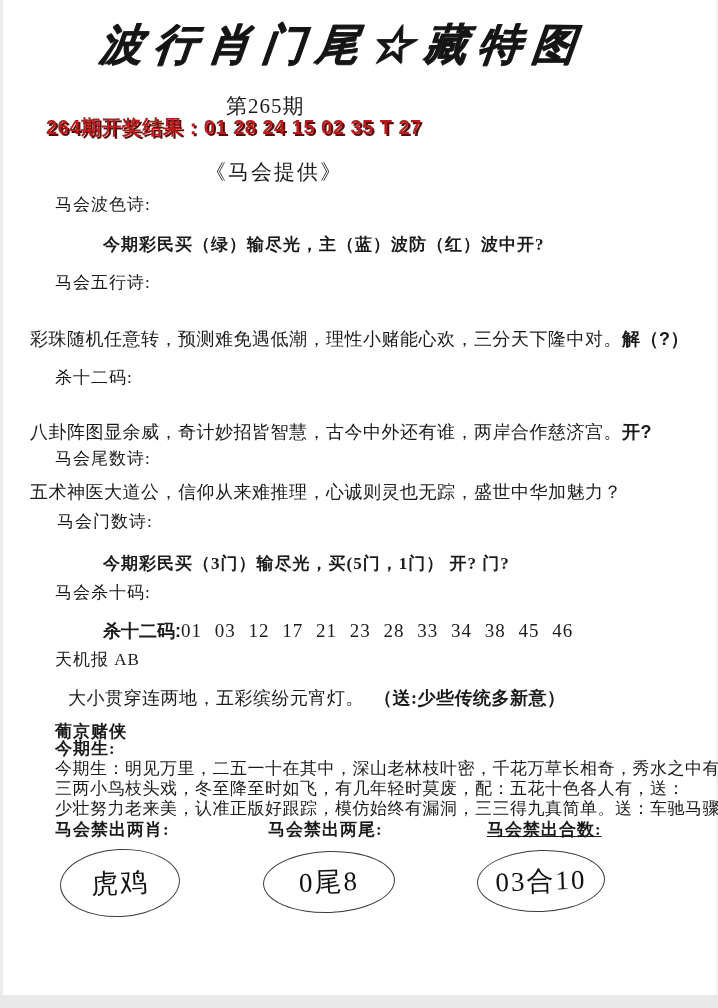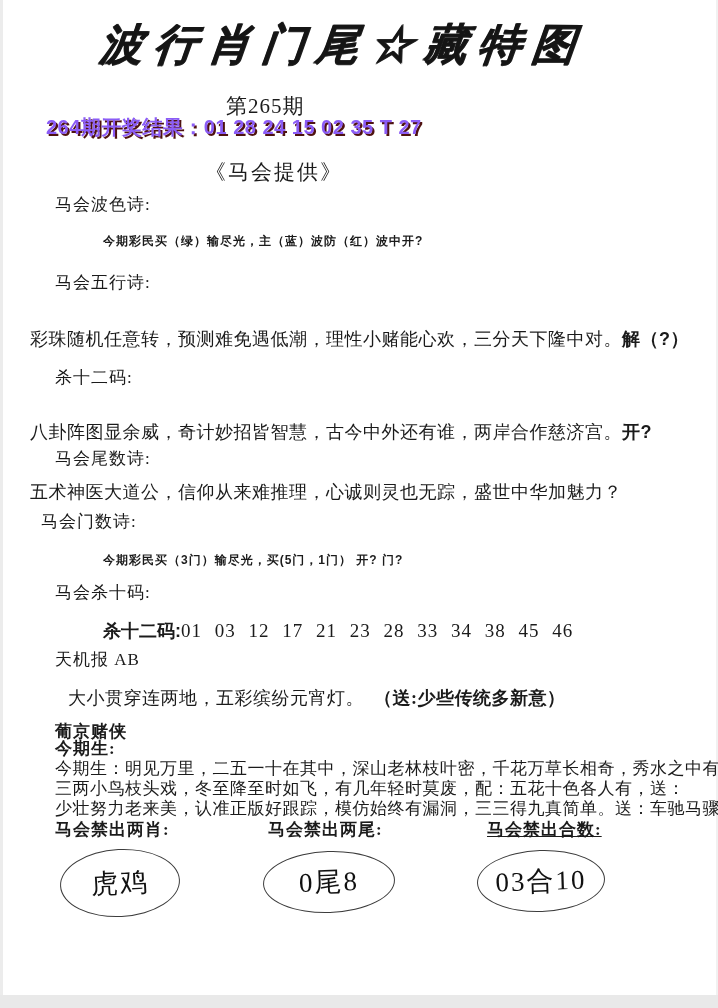--- a/index.html
+++ b/index.html
@@ -22,31 +22,31 @@
     transform:skewX(-6deg);
     color:#151515;
     text-shadow:1px 0 0 #222, 0 1px 0 #333;
     font-family:"Liberation Serif","DejaVu Serif",serif;
   }
   .issue{left:226px;top:92px;font-size:21px;letter-spacing:1px;}
   .result{
     left:46px;top:114px;
     font-size:20px;font-weight:bold;
     font-family:"Liberation Sans","DejaVu Sans",sans-serif;
-    color:#8b5cf6;
+    color:#b91c1c;
     text-shadow:2px 2px 0 #4e1210;
     letter-spacing:0.5px;
   }
   .provider{left:205px;top:158px;font-size:21px;letter-spacing:2px;}
   .lbl{font-size:17px;letter-spacing:1px;}
   .lbl-bold{font-size:17px;font-weight:bold;letter-spacing:1px;}
   .verse{font-size:18px;letter-spacing:0.5px;}
   .boldline{
-    font-size:12px;font-weight:bold;letter-spacing:1px;
-    font-family:Liberation Sans, sans-serif;
+    font-size:17px;font-weight:bold;letter-spacing:1px;
+    font-family:Liberation Serif, serif;
   }
   .ans{
     font-weight:bold;
     font-family:"Liberation Sans","DejaVu Sans",sans-serif;
   }
   .kill-label{
     font-weight:bold;font-size:18px;
     font-family:"Liberation Sans","DejaVu Sans",sans-serif;
   }
   .kill-nums{font-size:19px;word-spacing:7px;letter-spacing:1px;}
@@ -89,21 +89,21 @@
   </div>
 
   <div class="abs lbl" style="left:55px;top:366px;">杀十二码:</div>
   <div class="abs verse" style="left:30px;top:420px;">
     <span>八卦阵图显余威，奇计妙招皆智慧，古今中外还有谁，两岸合作慈济宫。</span><span class="ans">开?</span>
   </div>
 
   <div class="abs lbl" style="left:55px;top:447px;">马会尾数诗:</div>
   <div class="abs verse" style="left:30px;top:480px;">五术神医大道公，信仰从来难推理，心诚则灵也无踪，盛世中华加魅力？</div>
 
-  <div class="abs lbl" style="left:41px;top:510px;">马会门数诗:</div>
+  <div class="abs lbl" style="left:57px;top:510px;">马会门数诗:</div>
   <div class="abs boldline" style="left:103px;top:552px;">今期彩民买（3门）输尽光，买(5门，1门）  开? 门?</div>
 
   <div class="abs lbl" style="left:55px;top:581px;">马会杀十码:</div>
   <div class="abs" style="left:103px;top:619px;">
     <span class="kill-label">杀十二码:</span><span class="kill-nums">01 03 12 17 21 23 28 33 34 38 45 46</span>
   </div>
 
   <div class="abs lbl" style="left:55px;top:648px;">天机报 AB</div>
   <div class="abs verse" style="left:68px;top:686px;">
     <span>大小贯穿连两地，五彩缤纷元宵灯。</span>&nbsp;&nbsp;<span class="gift">（送:少些传统多新意）</span>

